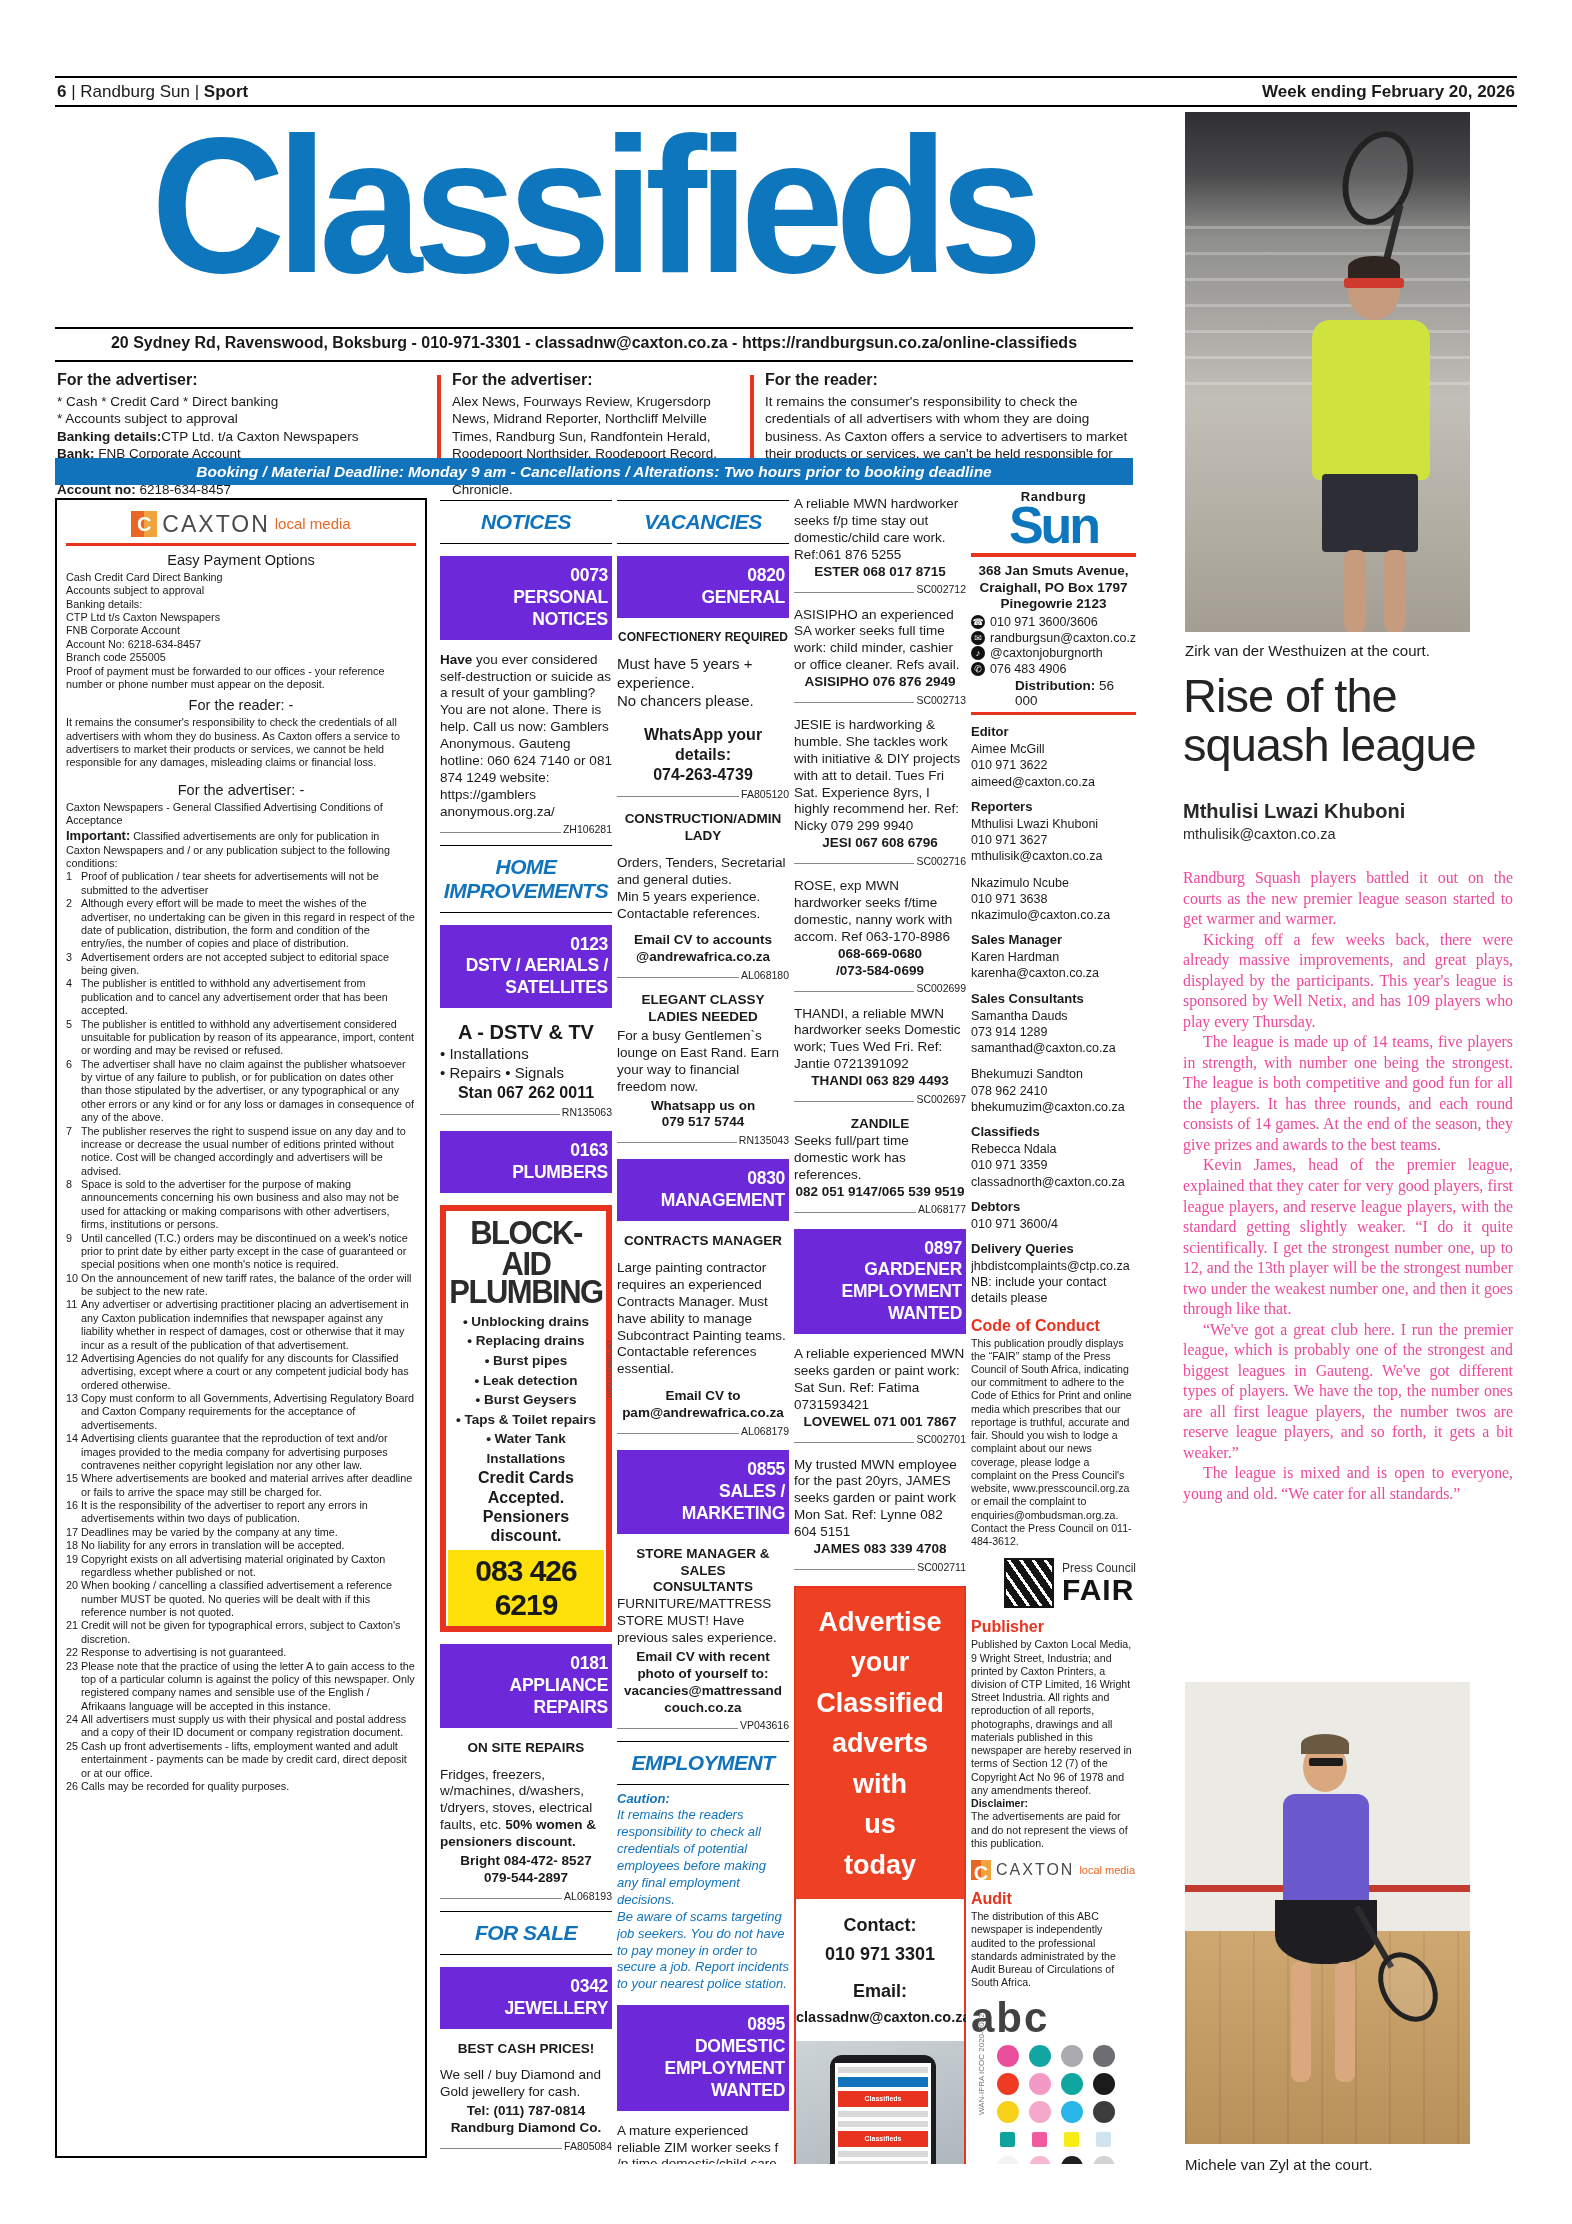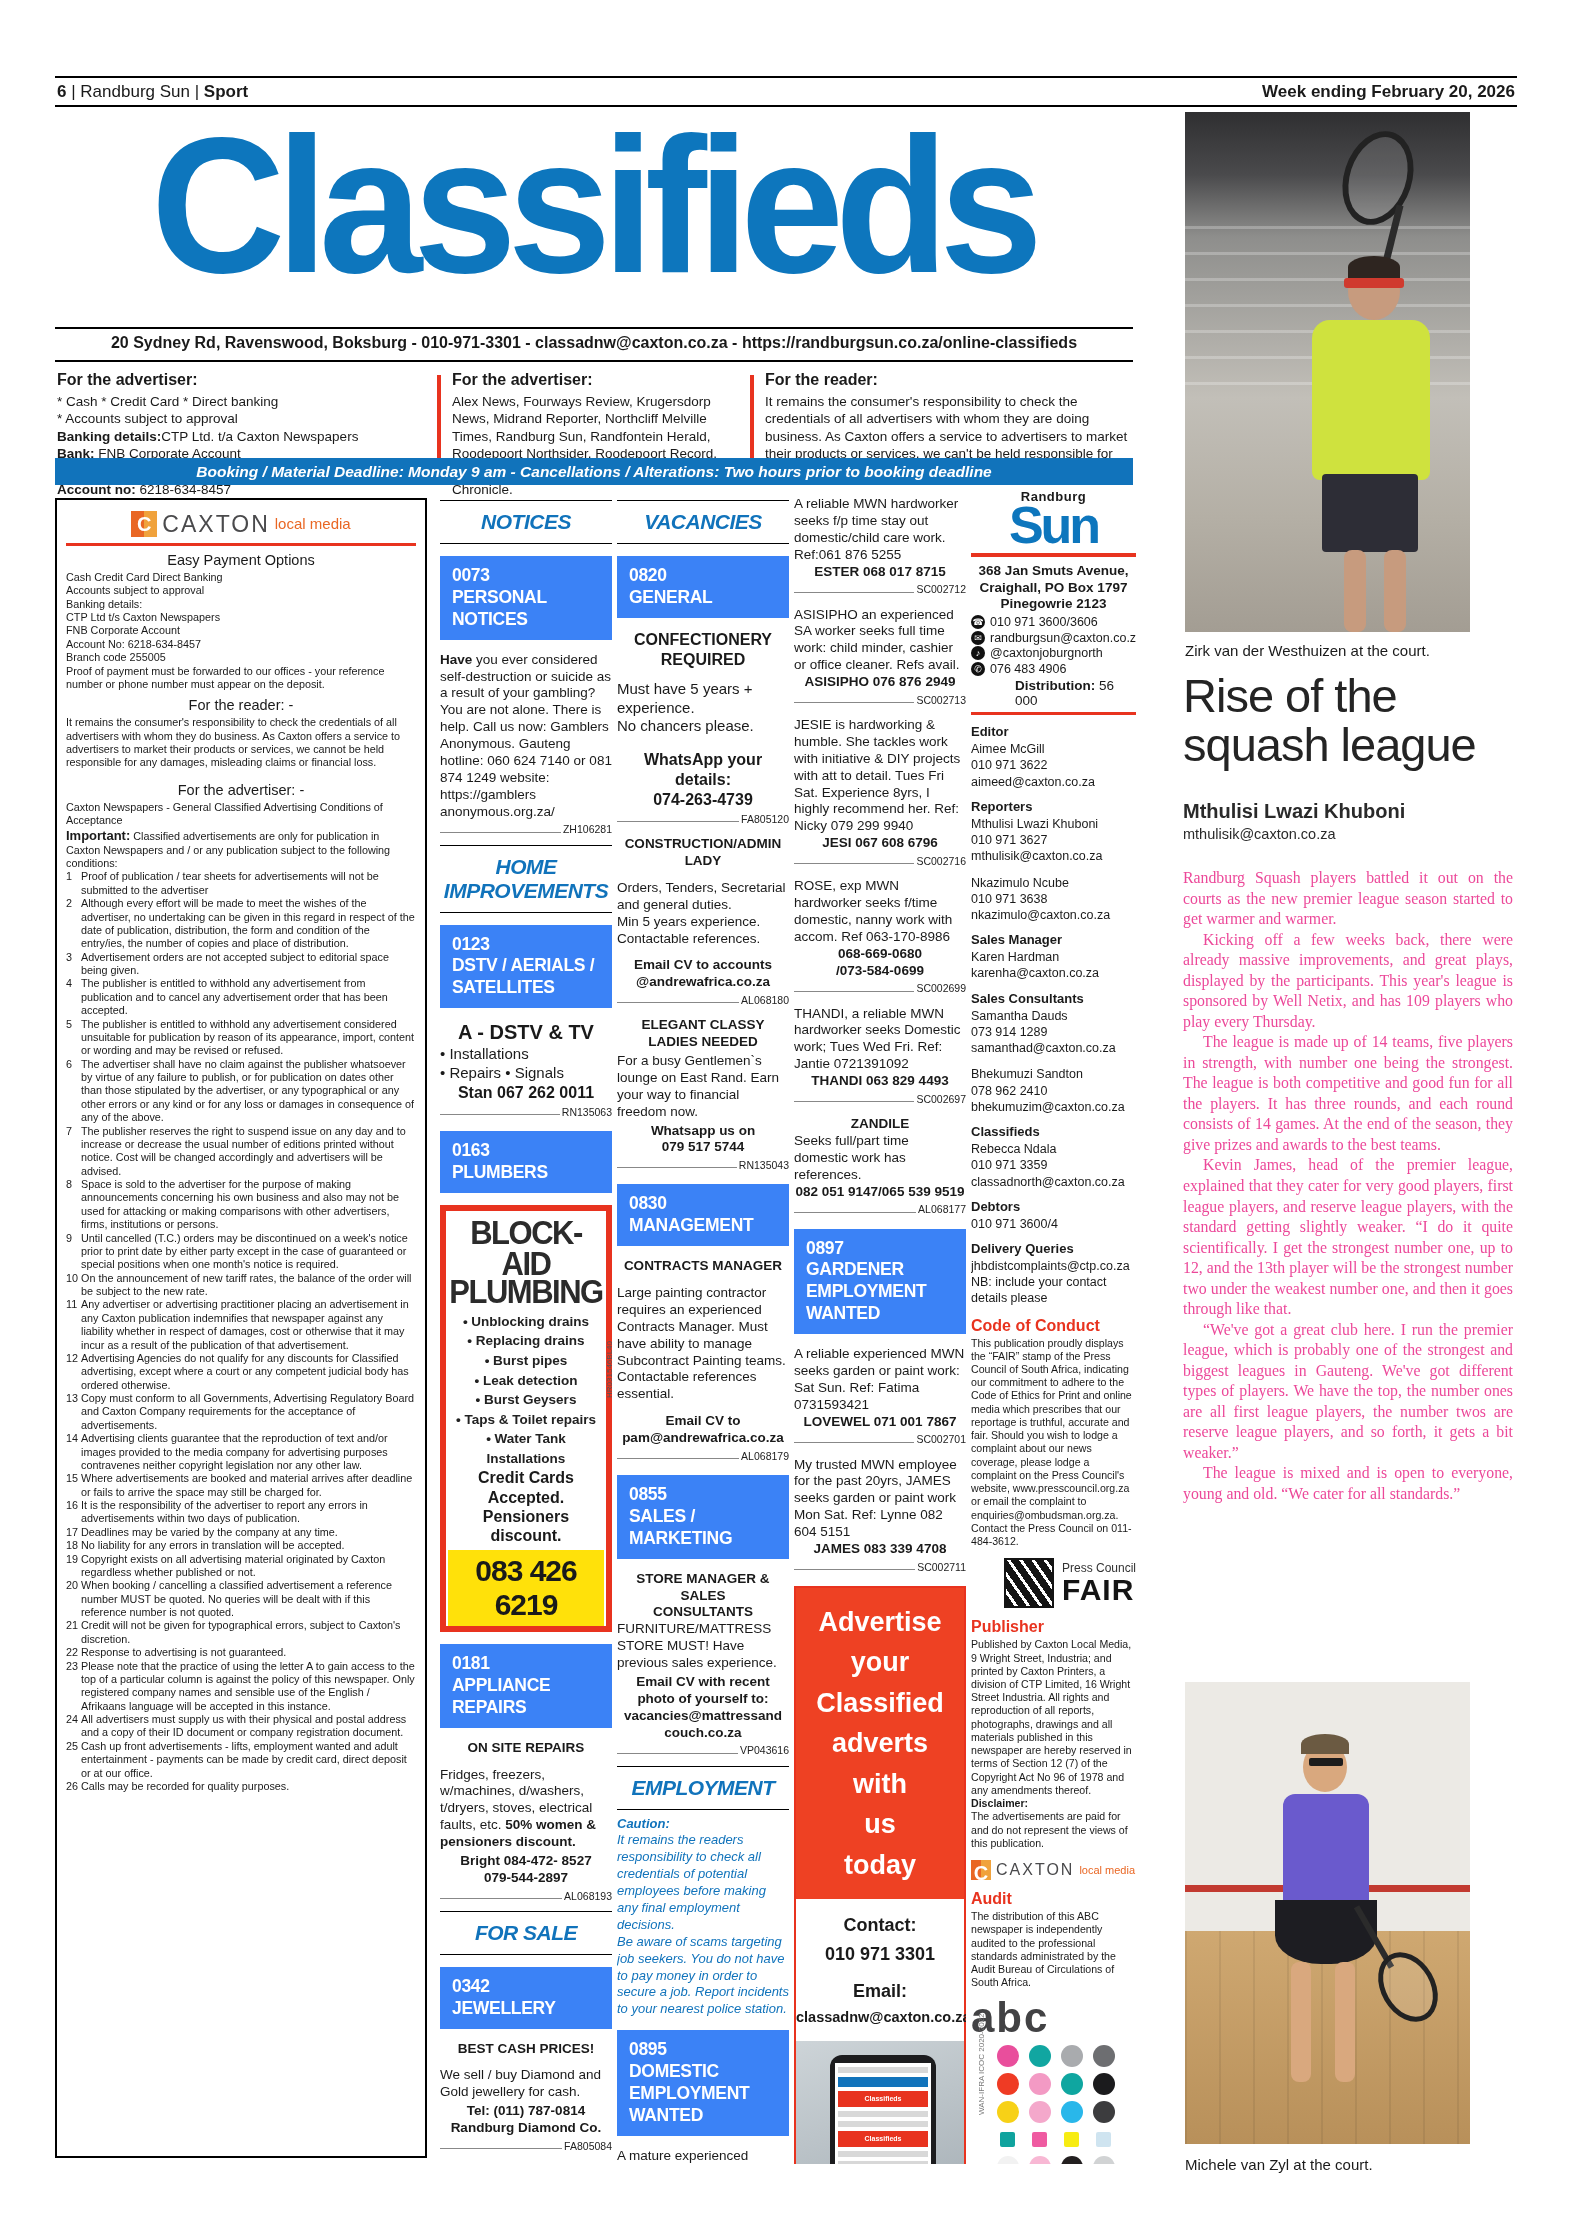--- a/index.html
+++ b/index.html
@@ -18,22 +18,22 @@
   .ibox{font-size:13.5px;line-height:1.3;}
   .ibox .it{font-weight:bold;font-size:16px;margin-bottom:2px;}
   .redsep{position:absolute;width:4px;background:#e8331f;}
   .dlbar{background:#1173bb;color:#fff;font-weight:bold;font-size:15.5px;
          text-align:center;line-height:27px;font-style:italic;}
   
   .col{position:absolute;overflow:hidden;}
   .cat-hdr{color:#1173bb;font-weight:bold;font-style:italic;font-size:21px;text-align:center;
            border-top:1.5px solid #000;border-bottom:1.5px solid #000;padding:9px 0;margin:8px 0 4px;
            letter-spacing:-.5px;}
-  .cat-box{background:#3b82f6;color:#fff;font-weight:bold;font-size:17.5px;text-align:left;
-           padding:9px 12px;margin:12px 0;line-height:1.25;letter-spacing:-.3px;}
+  .cat-box{background:#6d28d9;color:#fff;font-weight:bold;font-size:17.5px;text-align:right;
+           padding:9px 4px;margin:12px 0;line-height:1.25;letter-spacing:-.3px;}
   .ad{font-size:13.5px;line-height:1.25;margin:10px 0 4px;}
   .ad .ttl{font-weight:bold;text-align:center;margin:6px 0 10px;}
   .ad .ctr{font-weight:bold;text-align:center;margin-top:10px;}
   .ref{display:flex;align-items:flex-end;margin-top:3px;}
   .ref .ln{flex:1;border-bottom:1px solid #888;margin:0 2px 4px 0;}
   .ref .cd{font-size:10.5px;color:#222;}
   
   .legalbox{border:2px solid #000;padding:10px 9px;font-size:10.8px;line-height:1.24;}
   .legalbox .hd{font-size:14.5px;text-align:center;margin:6px 0 1px;}
   .cond{display:flex;}
@@ -370,21 +370,21 @@
         </div>
     </div>
     <div class="cat-box"><br></div>
 
   </div>
 
   <div class="col" style="left:617px;top:492px;width:172px;height:1672px;">
     <div class="cat-hdr">VACANCIES</div>
     <div class="cat-box"><span>0820</span><br><span>GENERAL</span></div>
     <div class="ad">
-      <div class="ttl" style="font-size:16px;">CONFECTIONERY REQUIRED</div>
+      <div class="ttl" style="font-size:12px;">CONFECTIONERY REQUIRED</div>
       <div style="font-size:15px;">Must have 5 years + experience.</div>
       <div style="font-size:15px;">No chancers please.</div>
       <div class="ctr" style="font-size:16px;margin-top:14px;">WhatsApp your details:</div>
       <div class="ctr" style="font-size:16px;margin-top:0;">074-263-4739</div>
       <div class="ref">
           <span class="ln"></span>
           <span class="cd">FA805120</span>
         </div>
     </div>
     <div class="ad">

